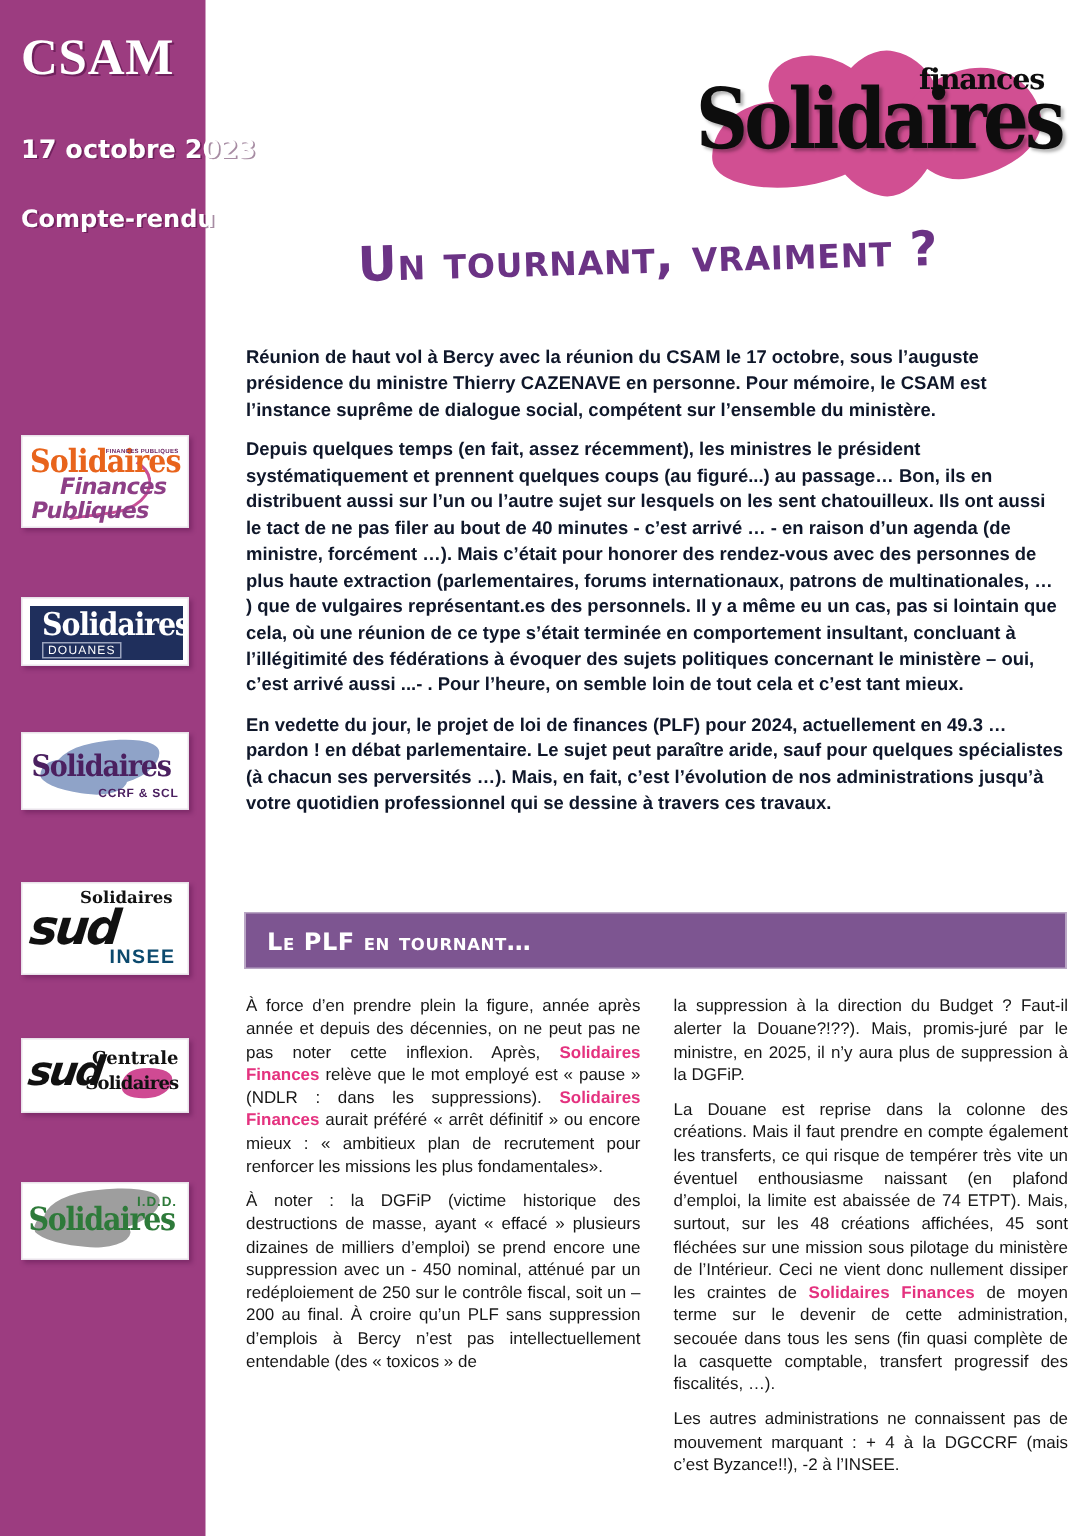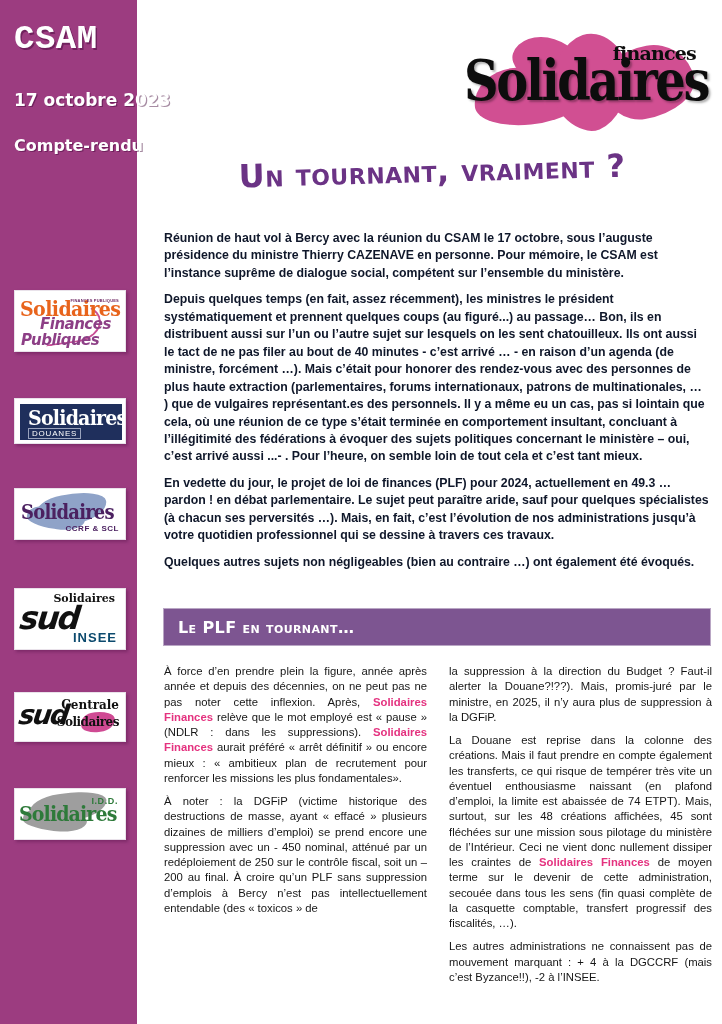--- a/index.html
+++ b/index.html
@@ -25,21 +25,21 @@
     left: 0; top: 0;
     width: 137px;
     height: 1024px;
     background: #9b3a7e;
     background: linear-gradient(90deg,#9c3c80 0%,#9c3c80 100%);
   }
   .sidebar-head {
     padding: 22px 0 0 14px;
   }
   .csam-title {
-    font-family: Liberation Mono, monospace;
+    font-family: Liberation Serif, serif;
     font-weight: bold;
     font-size: 34px;
     letter-spacing: 0.5px;
     color: #ffffff;
     text-shadow: 1.5px 1.5px 0 rgba(60,0,50,0.45);
     line-height: 1;
   }
   .csam-date {
     margin-top: 34px;
     font-family: "DejaVu Sans", sans-serif;
@@ -417,21 +417,20 @@
   </div>
 
   <div class="content">
 
     <div class="doc-title">Un tournant, vraiment ?</div>
 
     <div class="intro">
       <p>Réunion de haut vol à Bercy avec la réunion du CSAM le 17 octobre, sous l’auguste présidence du ministre Thierry CAZENAVE en personne. Pour mémoire, le CSAM est l’instance suprême de dialogue social, compétent sur l’ensemble du ministère.</p>
       <p>Depuis quelques temps (en fait, assez récemment), les ministres le président systématiquement et prennent quelques coups (au figuré...) au passage… Bon, ils en distribuent aussi sur l’un ou l’autre sujet sur lesquels on les sent chatouilleux. Ils ont aussi le tact de ne pas filer au bout de 40 minutes - c’est arrivé … - en raison d’un agenda (de ministre, forcément …). Mais c’était pour honorer des rendez-vous avec des personnes de plus haute extraction (parlementaires, forums internationaux, patrons de multinationales, … ) que de vulgaires représentant.es des personnels. Il y a même eu un cas, pas si lointain que cela, où une réunion de ce type s’était terminée en comportement insultant,  concluant à l’illégitimité des fédérations à évoquer des sujets politiques concernant le ministère – oui, c’est arrivé aussi ...- . Pour l’heure, on semble loin de tout cela et c’est tant mieux.</p>
       <p>En vedette du jour, le projet de loi de finances (PLF) pour 2024, actuellement en 49.3 … pardon ! en débat parlementaire. Le sujet peut paraître aride, sauf pour quelques spécialistes (à chacun ses perversités …). Mais, en fait, c’est l’évolution de nos administrations jusqu’à votre quotidien professionnel qui se dessine à travers ces travaux.</p>
-      <p>Quelques autres sujets non négligeables (bien au contraire …) ont également été évoqués.</p>
     </div>
 
     <div class="banner">
       <div class="banner-label">Le PLF en tournant…</div>
     </div>
 
     <div class="cols">
 
       <div class="col">
         <p><span>À force d’en prendre plein la figure, année après année  et depuis des décennies, on ne peut pas ne pas noter cette inflexion. Après, </span><span class="sf">Solidaires Finances</span><span> relève que le mot employé est « pause » (NDLR : dans les suppressions). </span><span class="sf">Solidaires Finances</span><span> aurait préféré « arrêt définitif » ou encore mieux : « ambitieux plan de recrutement pour renforcer les missions les plus fondamentales».</span></p>

